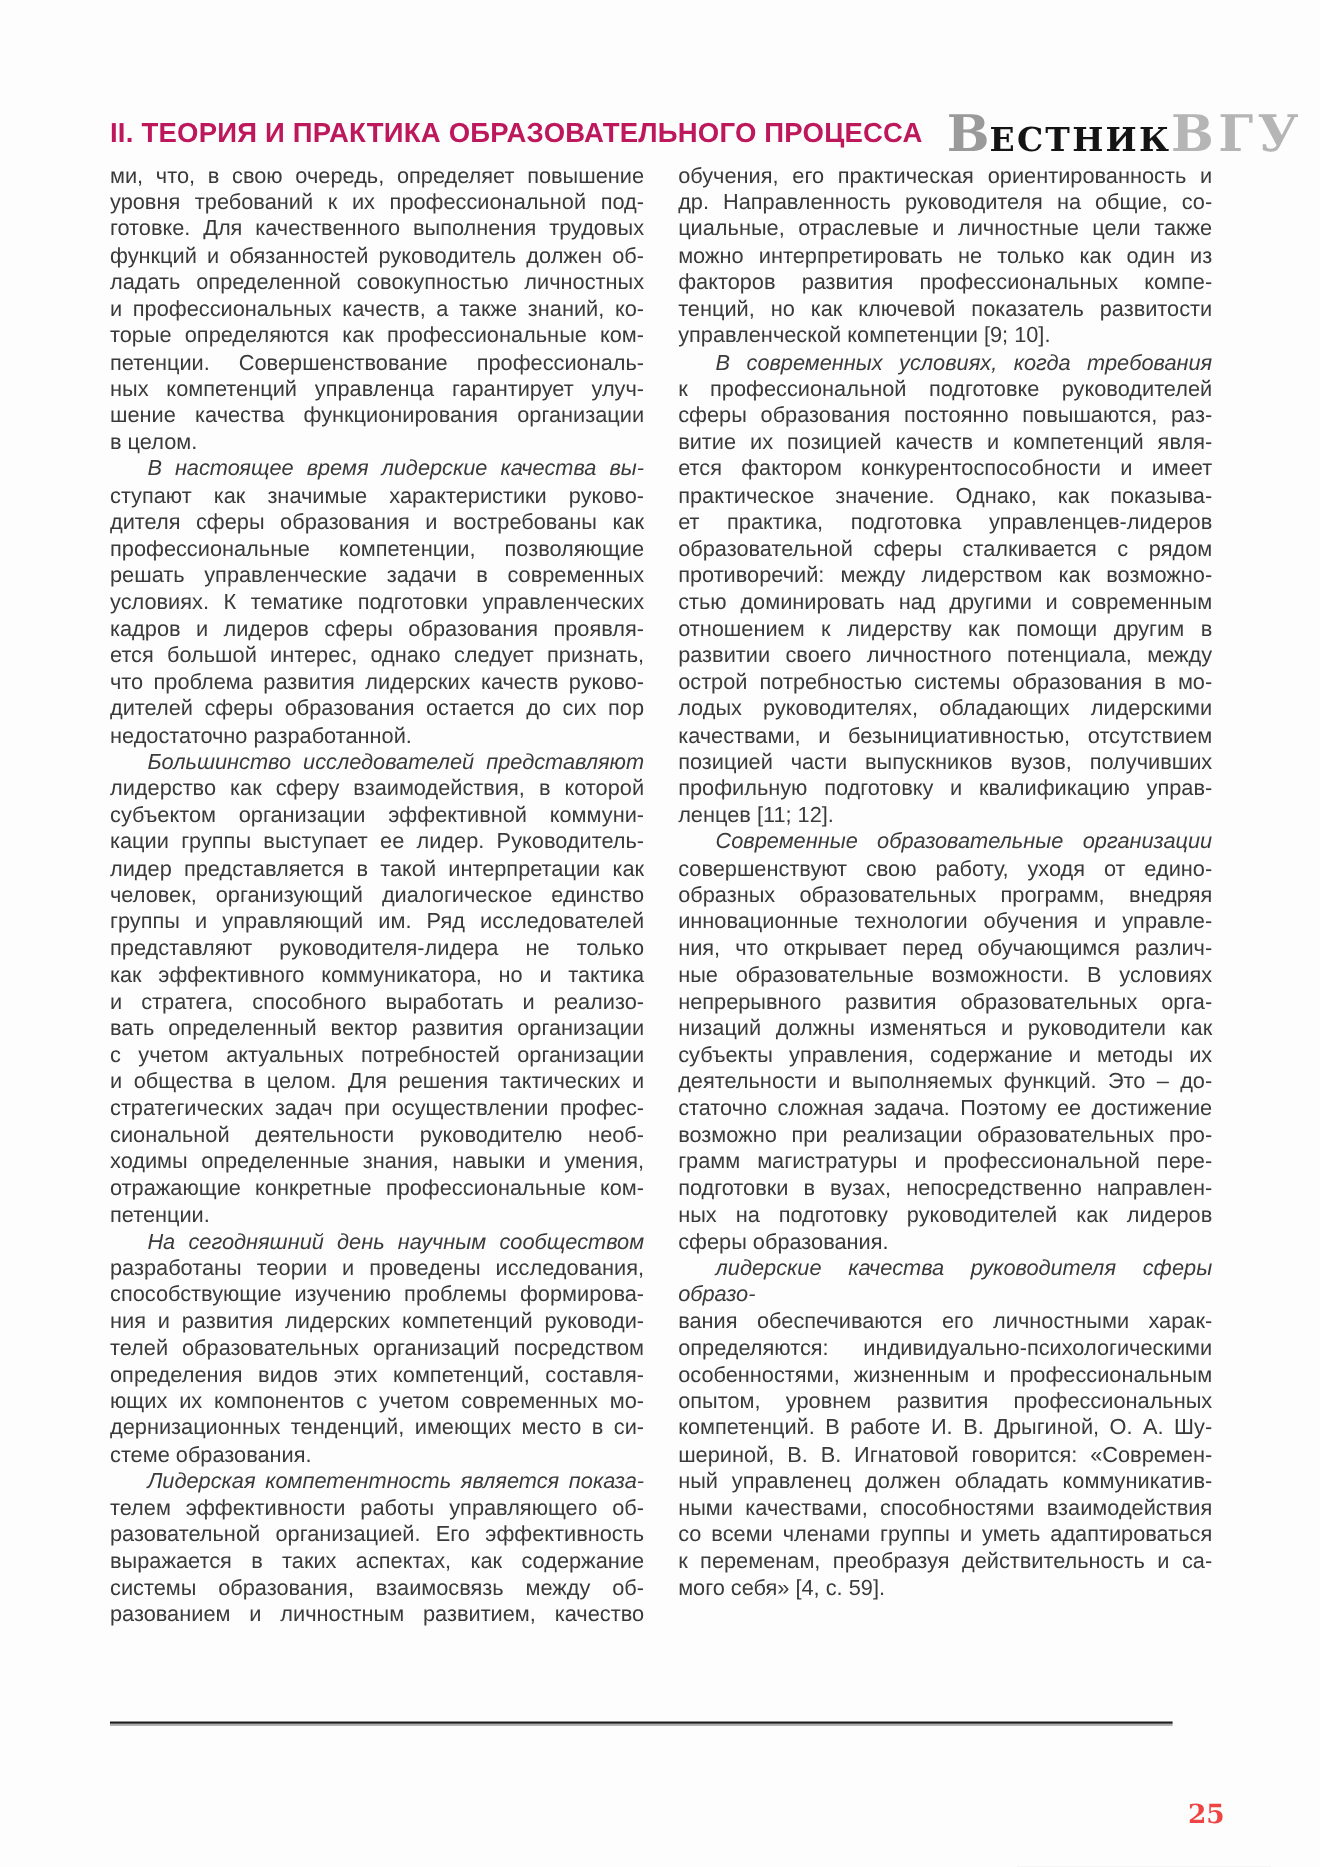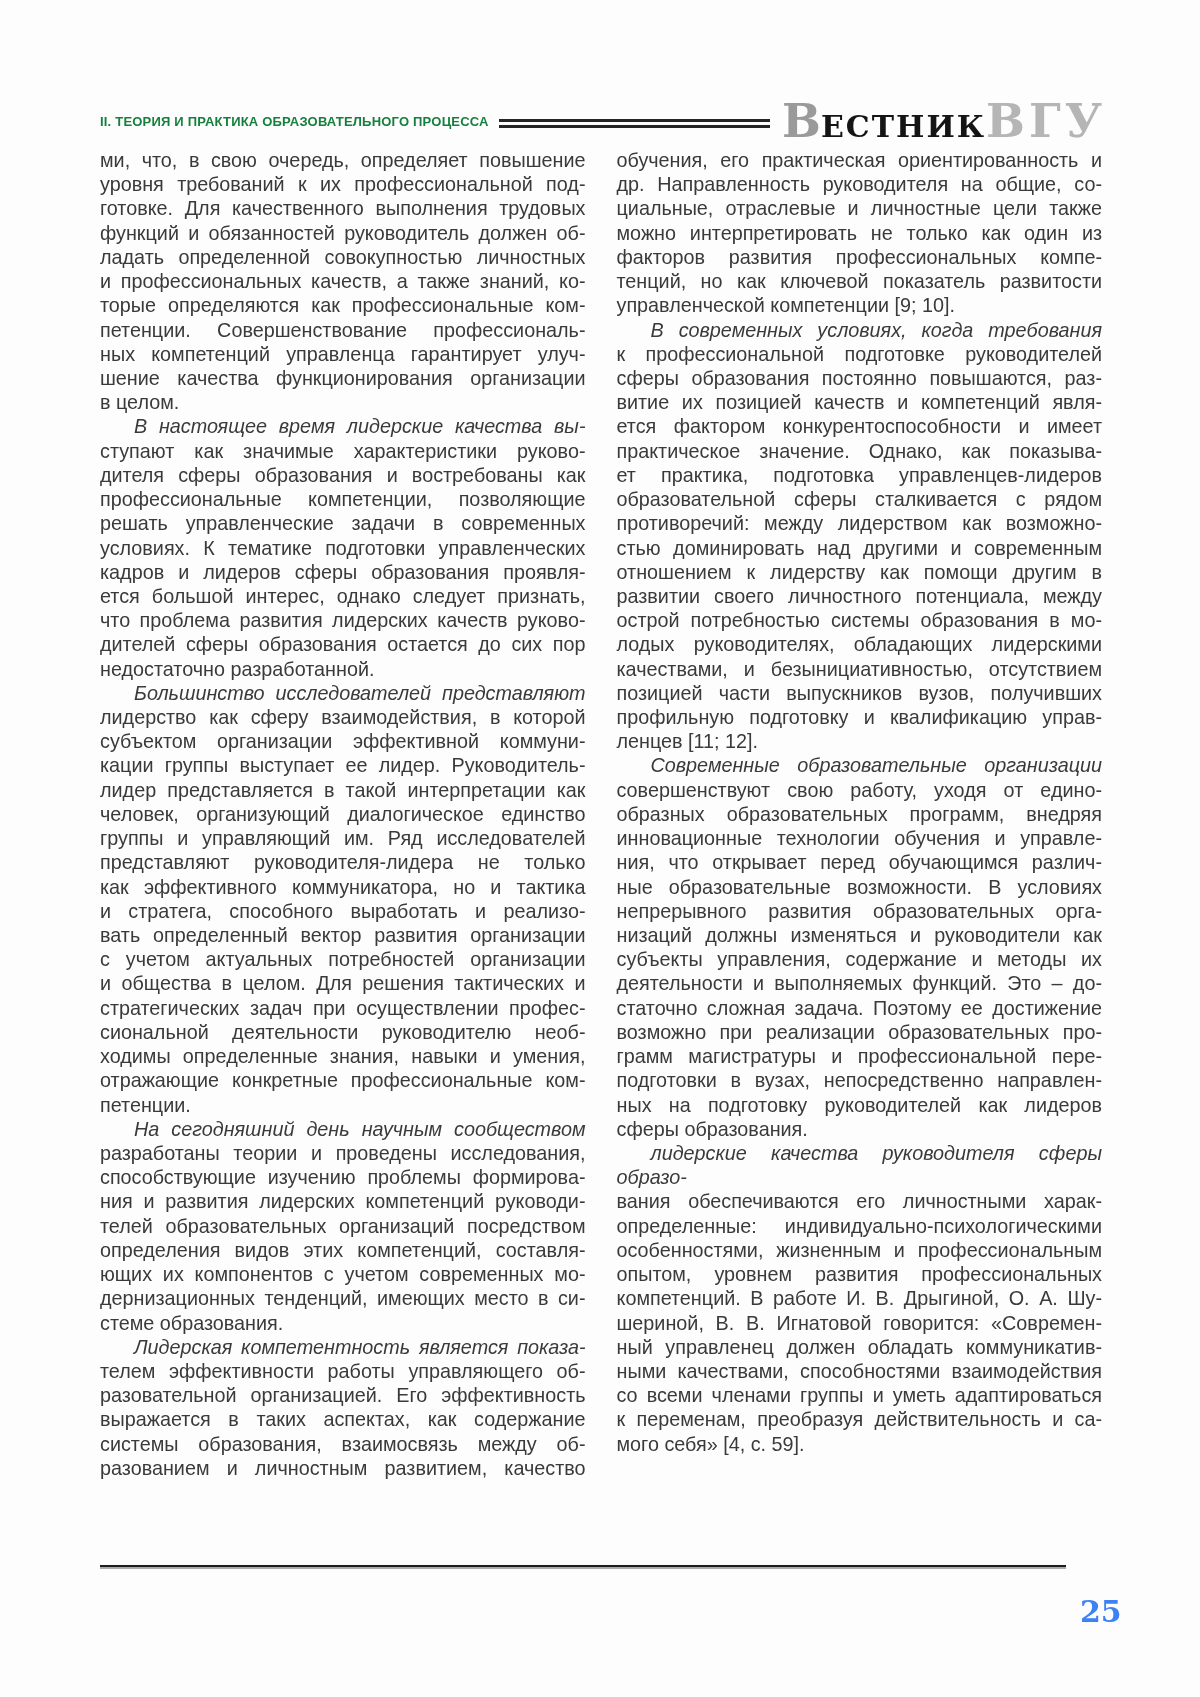--- a/index.html
+++ b/index.html
@@ -10,21 +10,21 @@
     font-family:"Liberation Sans",sans-serif;
     overflow:hidden;
     margin:0 auto;
   }
   
   .header{
     position:absolute;top:98px;left:100px;width:1006px;
     display:flex;align-items:center;
   }
   .section-title{
-    font-size:13px;font-weight:700;color:#15803d;
+    font-size:25px;font-weight:700;color:#be185d;
     letter-spacing:0.2px;white-space:nowrap;
   }
   .rule-double{
     flex:1;height:9px;box-sizing:border-box;
     border-top:3px solid #262626;border-bottom:3px solid #262626;
     margin:4px 12px 0 10px;
   }
   .logo{
     display:flex;align-items:baseline;line-height:1;
     font-family:"DejaVu Serif",serif;font-weight:700;white-space:nowrap;
@@ -51,23 +51,23 @@
   .line.last{
     text-align-last:left;
     -moz-text-align-last:left;
   }
   
   .footer-rule{
     position:absolute;left:100px;top:1565px;width:966px;height:2px;
     background:#1d1d1d;box-shadow:0 2px 0 rgba(150,150,150,.8);
   }
   .page-number{
-    position:absolute;left:1080px;top:1594px;
+    position:absolute;left:1080px;top:1634px;
     font-family:"DejaVu Serif",serif;font-weight:700;
-    font-size:30px;color:#3b82f6;
+    font-size:24px;color:#ef4444;
   }
 </style>
 </head>
 <body>
 
 <div class="page">
 
   <div class="header">
     <span class="section-title">II. ТЕОРИЯ И ПРАКТИКА ОБРАЗОВАТЕЛЬНОГО ПРОЦЕССА</span>
     <span class="rule-double"></span>
@@ -190,21 +190,21 @@
           <div class="line">статочно сложная задача. Поэтому ее достижение</div>
           <div class="line">возможно при реализации образовательных про-</div>
           <div class="line">грамм магистратуры и профессиональной пере-</div>
           <div class="line">подготовки в вузах, непосредственно направлен-</div>
           <div class="line">ных на подготовку руководителей как лидеров</div>
           <div class="line last">сферы образования.</div>
         </div>
         <div class="para indent">
           <div class="line">лидерские качества руководителя сферы образо-</div>
           <div class="line">вания обеспечиваются его личностными харак-</div>
-          <div class="line">определенные: индивидуально-психологическими</div>
+          <div class="line">определяются: индивидуально-психологическими</div>
           <div class="line">особенностями, жизненным и профессиональным</div>
           <div class="line">опытом, уровнем развития профессиональных</div>
           <div class="line">компетенций. В работе И. В. Дрыгиной, О. А. Шу-</div>
           <div class="line">шериной, В. В. Игнатовой говорится: «Современ-</div>
           <div class="line">ный управленец должен обладать коммуникатив-</div>
           <div class="line">ными качествами, способностями взаимодействия</div>
           <div class="line">со всеми членами группы и уметь адаптироваться</div>
           <div class="line">к переменам, преобразуя действительность и са-</div>
           <div class="line last">мого себя» [4, с. 59].</div>
         </div>

